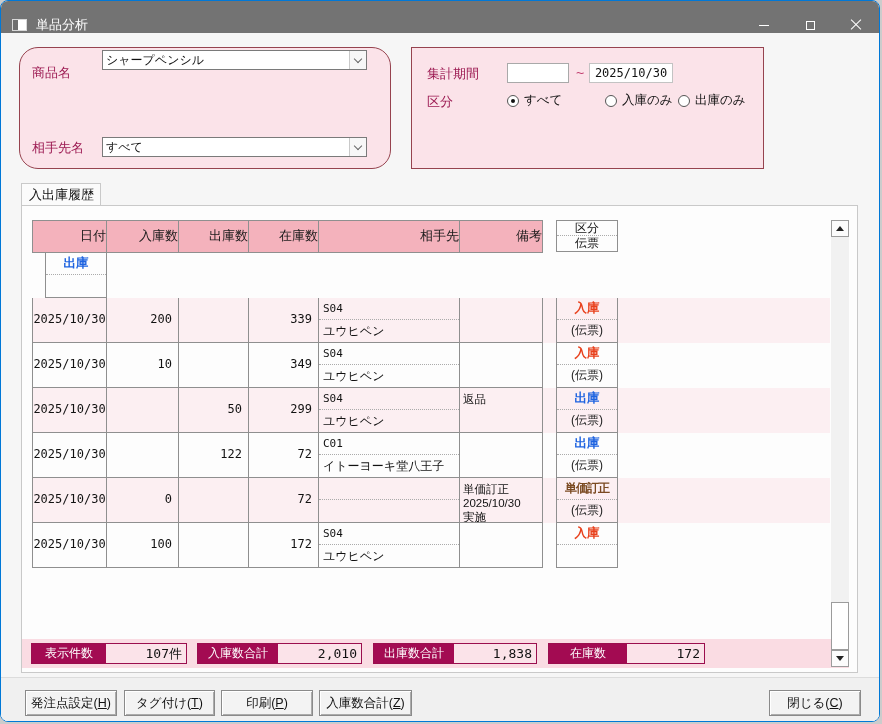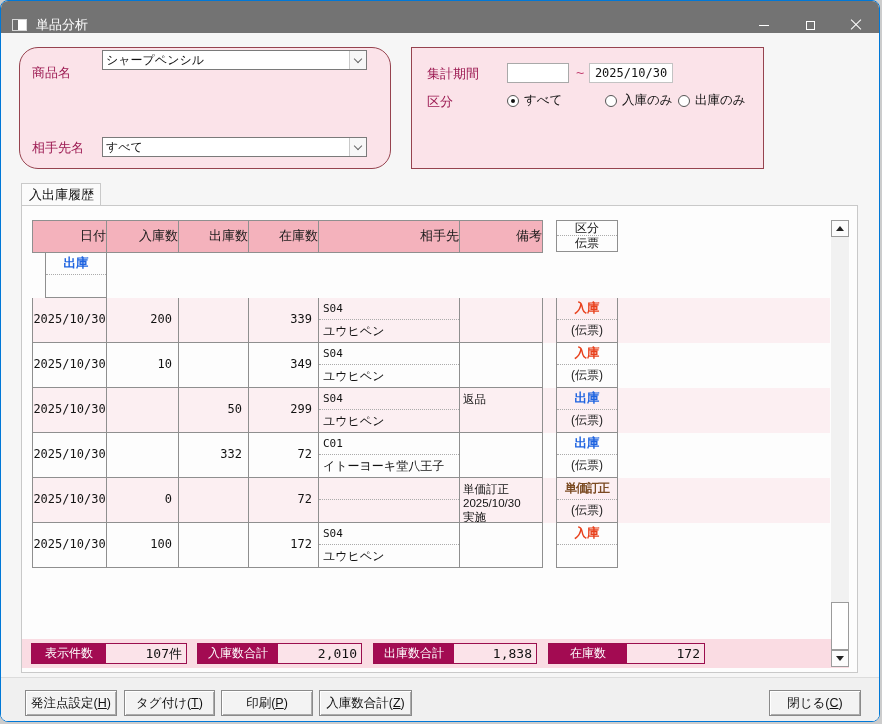--- a/index.html
+++ b/index.html
@@ -251,21 +251,21 @@
           <div class="kcell k-out">
             <div class="k-top">出庫</div>
             <div class="k-bot">(伝票)</div>
           </div>
         </div>
 
         <div class="trow drow">
           <div class="tcells">
             <div class="cell c-date v-date">2025/10/30</div>
             <div class="cell c-in v-num"></div>
-            <div class="cell c-out v-num">332</div>
+            <div class="cell c-out v-num">122</div>
             <div class="cell c-stock v-num">72</div>
             <div class="cell c-partner">
                 <div class="p-top">C01</div>
                 <div class="p-bot">イトーヨーキ堂八王子</div>
               </div>
             <div class="cell c-note note-cell">
                 <div></div>
                 <div></div>
               </div>
           </div>

